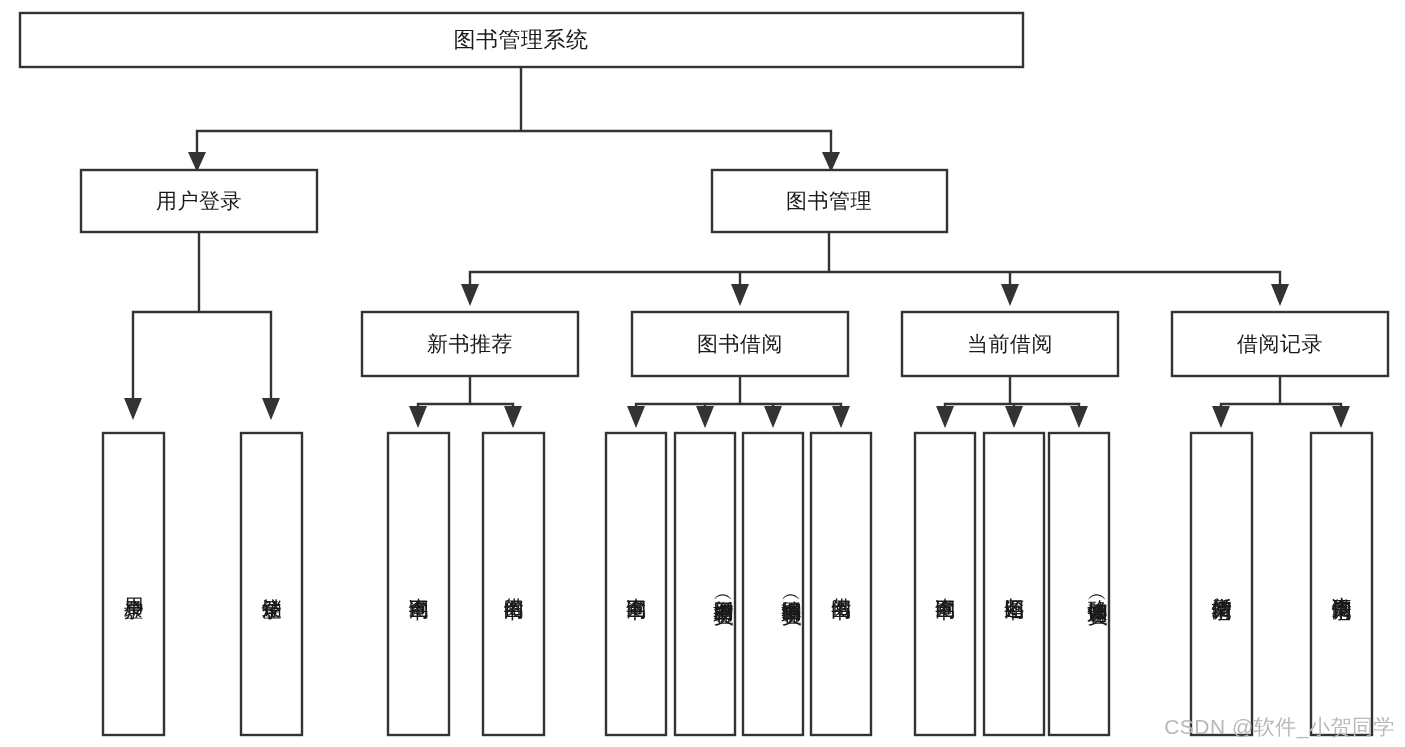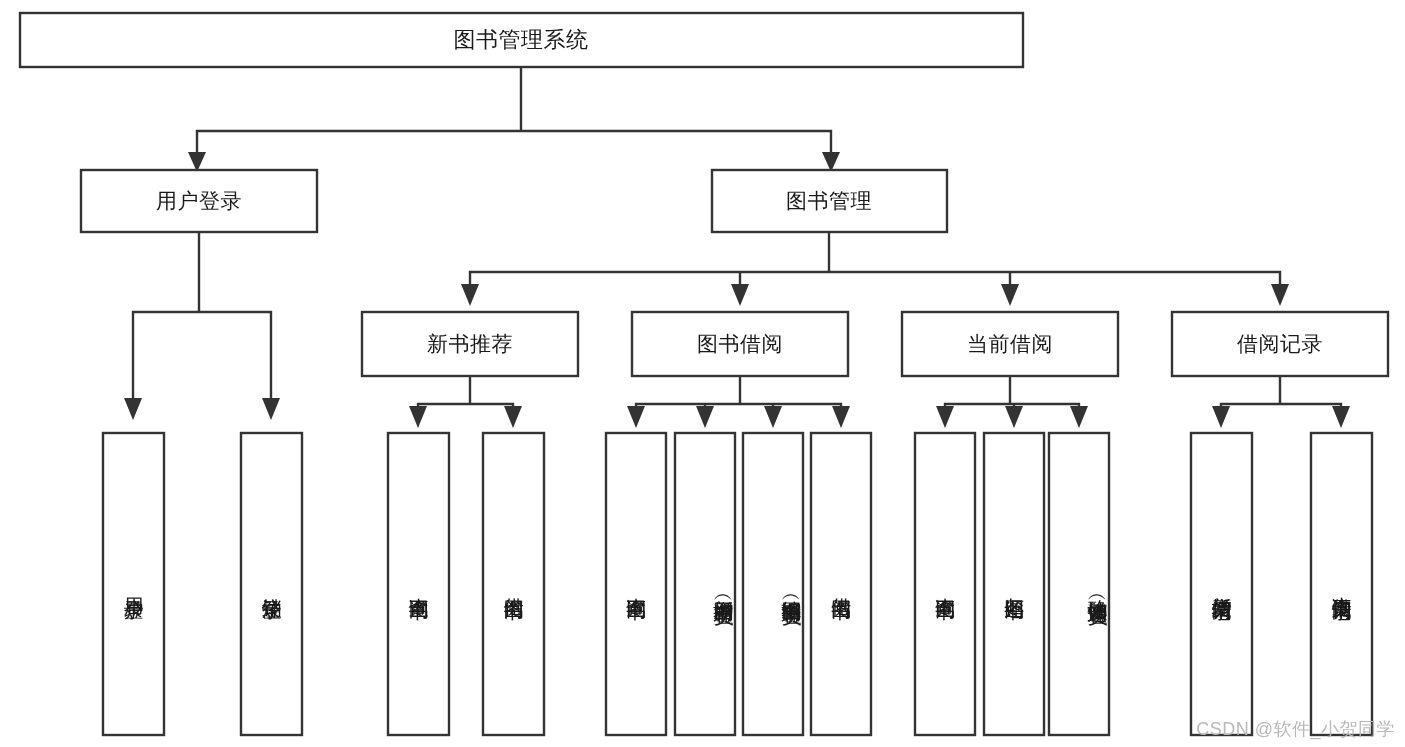--- a/index.html
+++ b/index.html
@@ -60,21 +60,21 @@
     letter-spacing: 1px;
     text-align: center;
     white-space: nowrap;
     pointer-events: none;
   }
   .watermark {
     position: absolute;
     right: 10px;
     bottom: 6px;
     font-family: "Liberation Sans", "DejaVu Sans", sans-serif;
-    font-size: 18px;
+    font-size: 21px;
     color: #b8b8b8;
     letter-spacing: 0.5px;
     white-space: nowrap;
   }
 </style>
 </head>
 <body>
 
 <div id="page">
 

